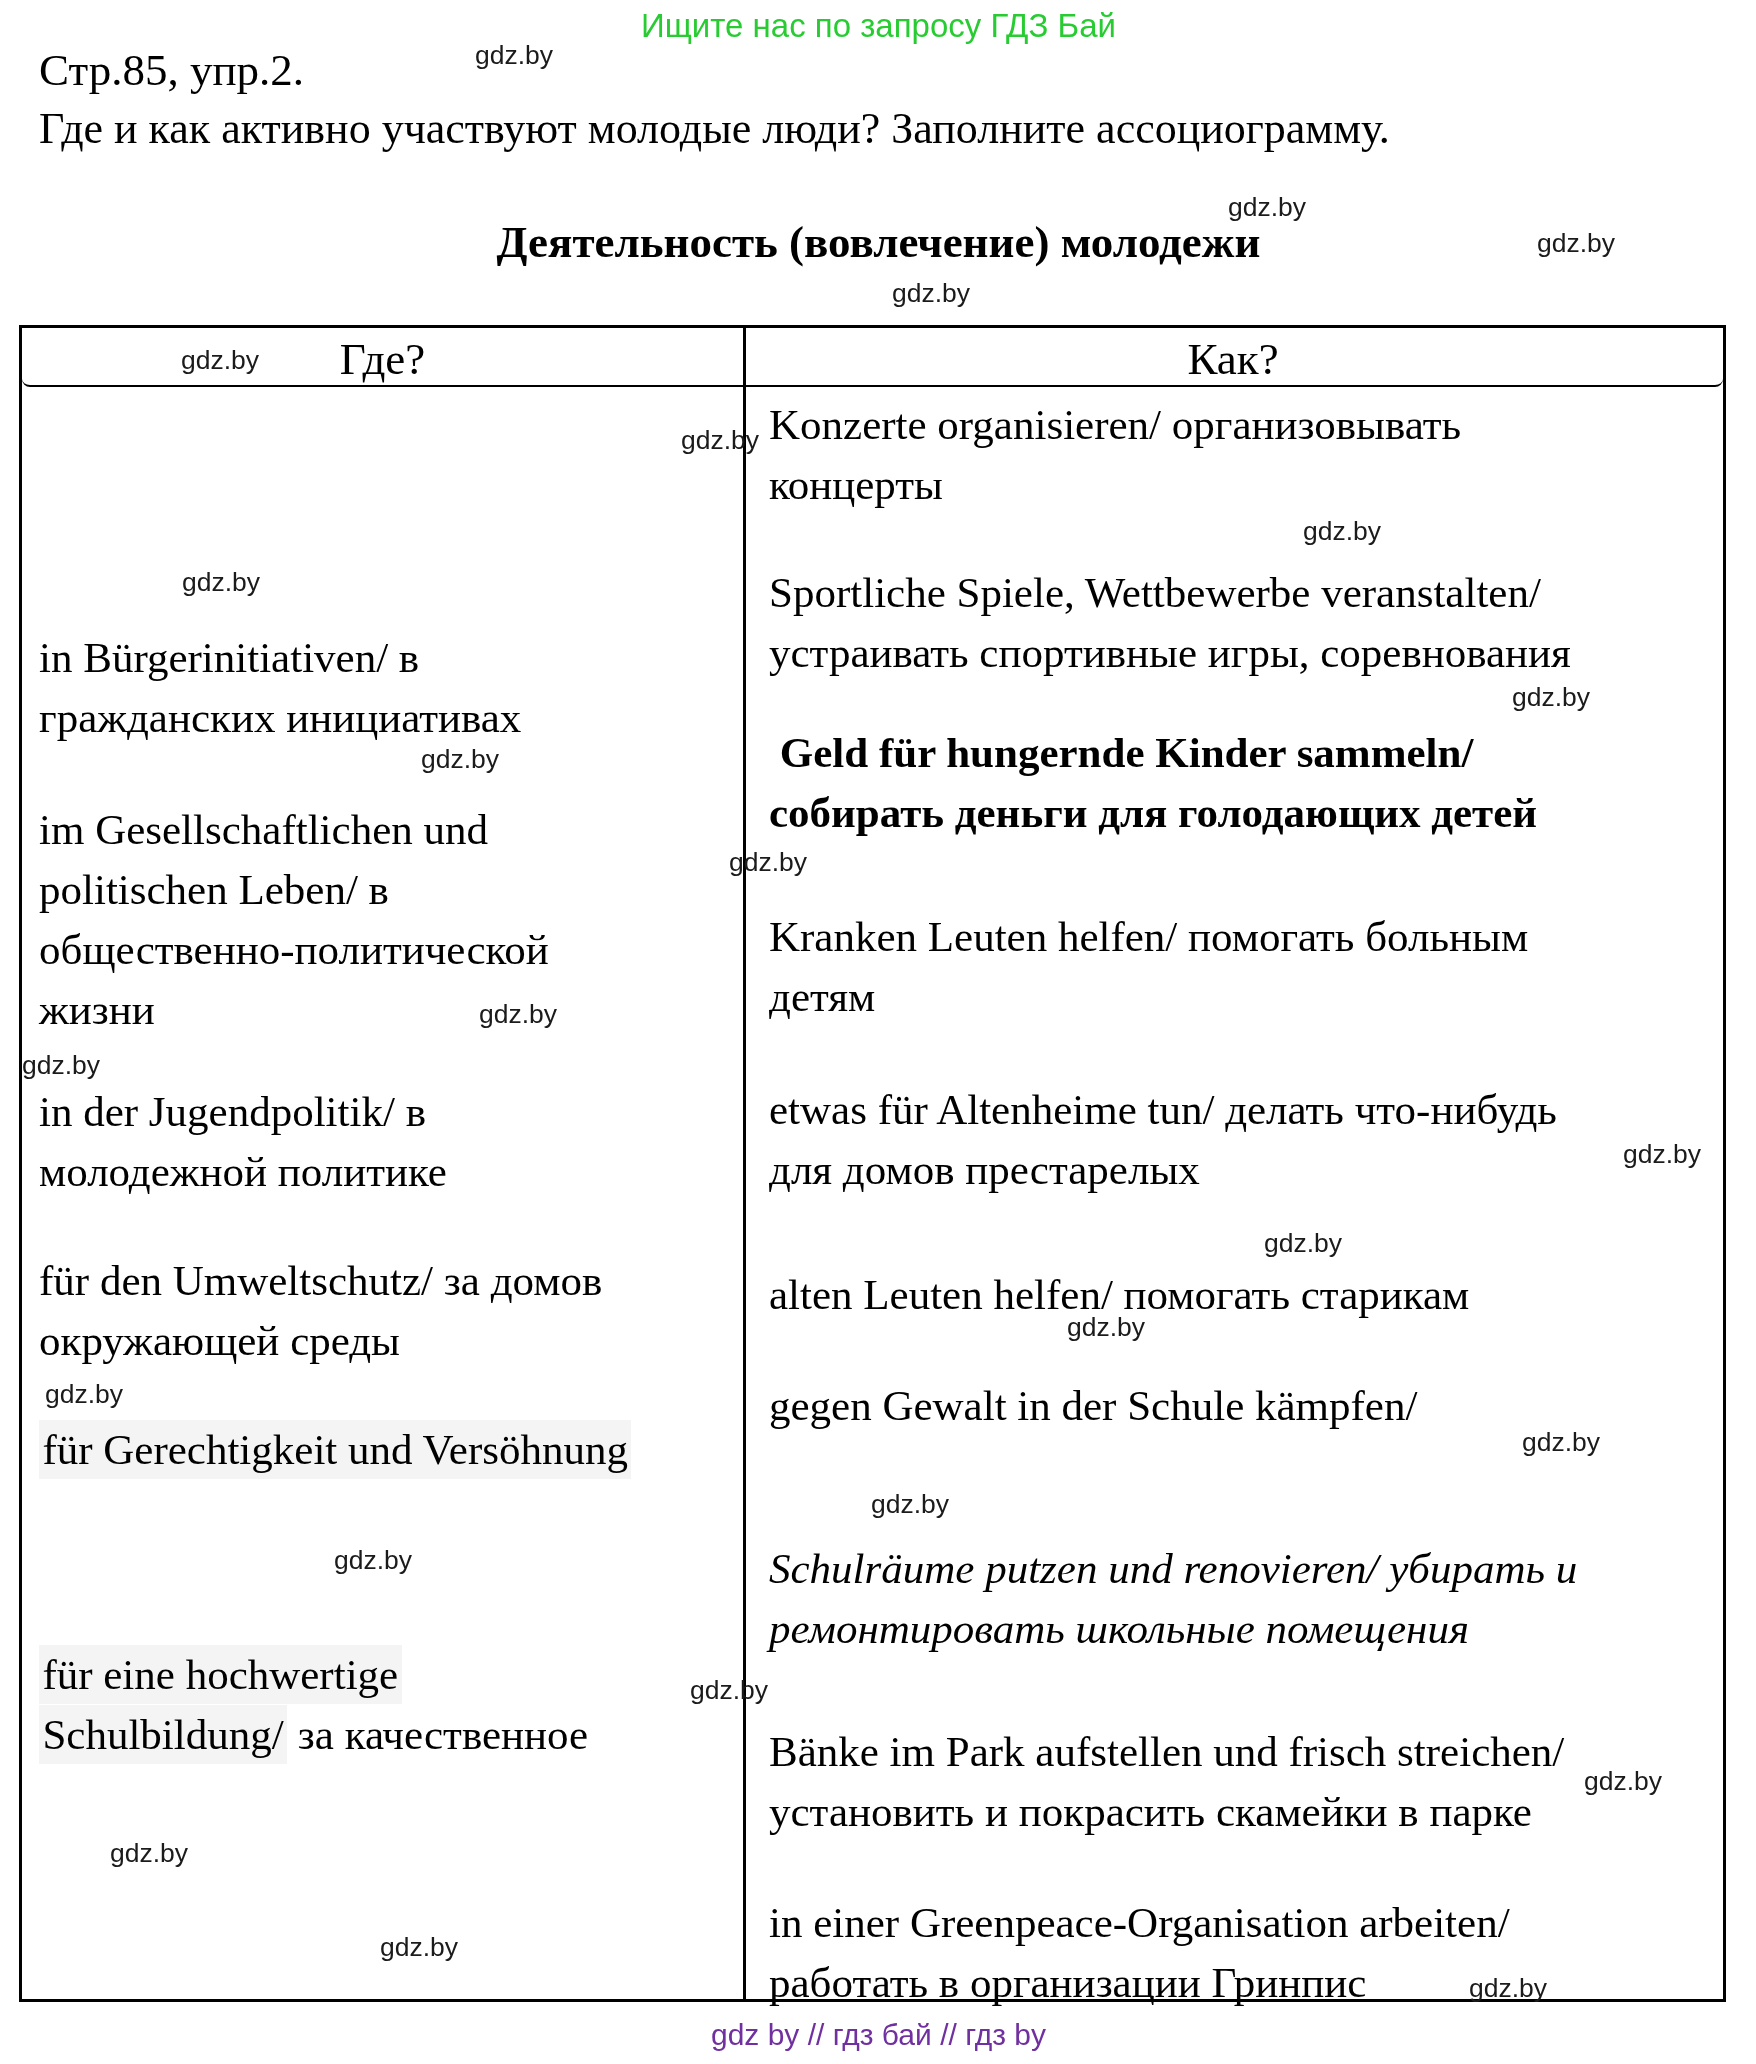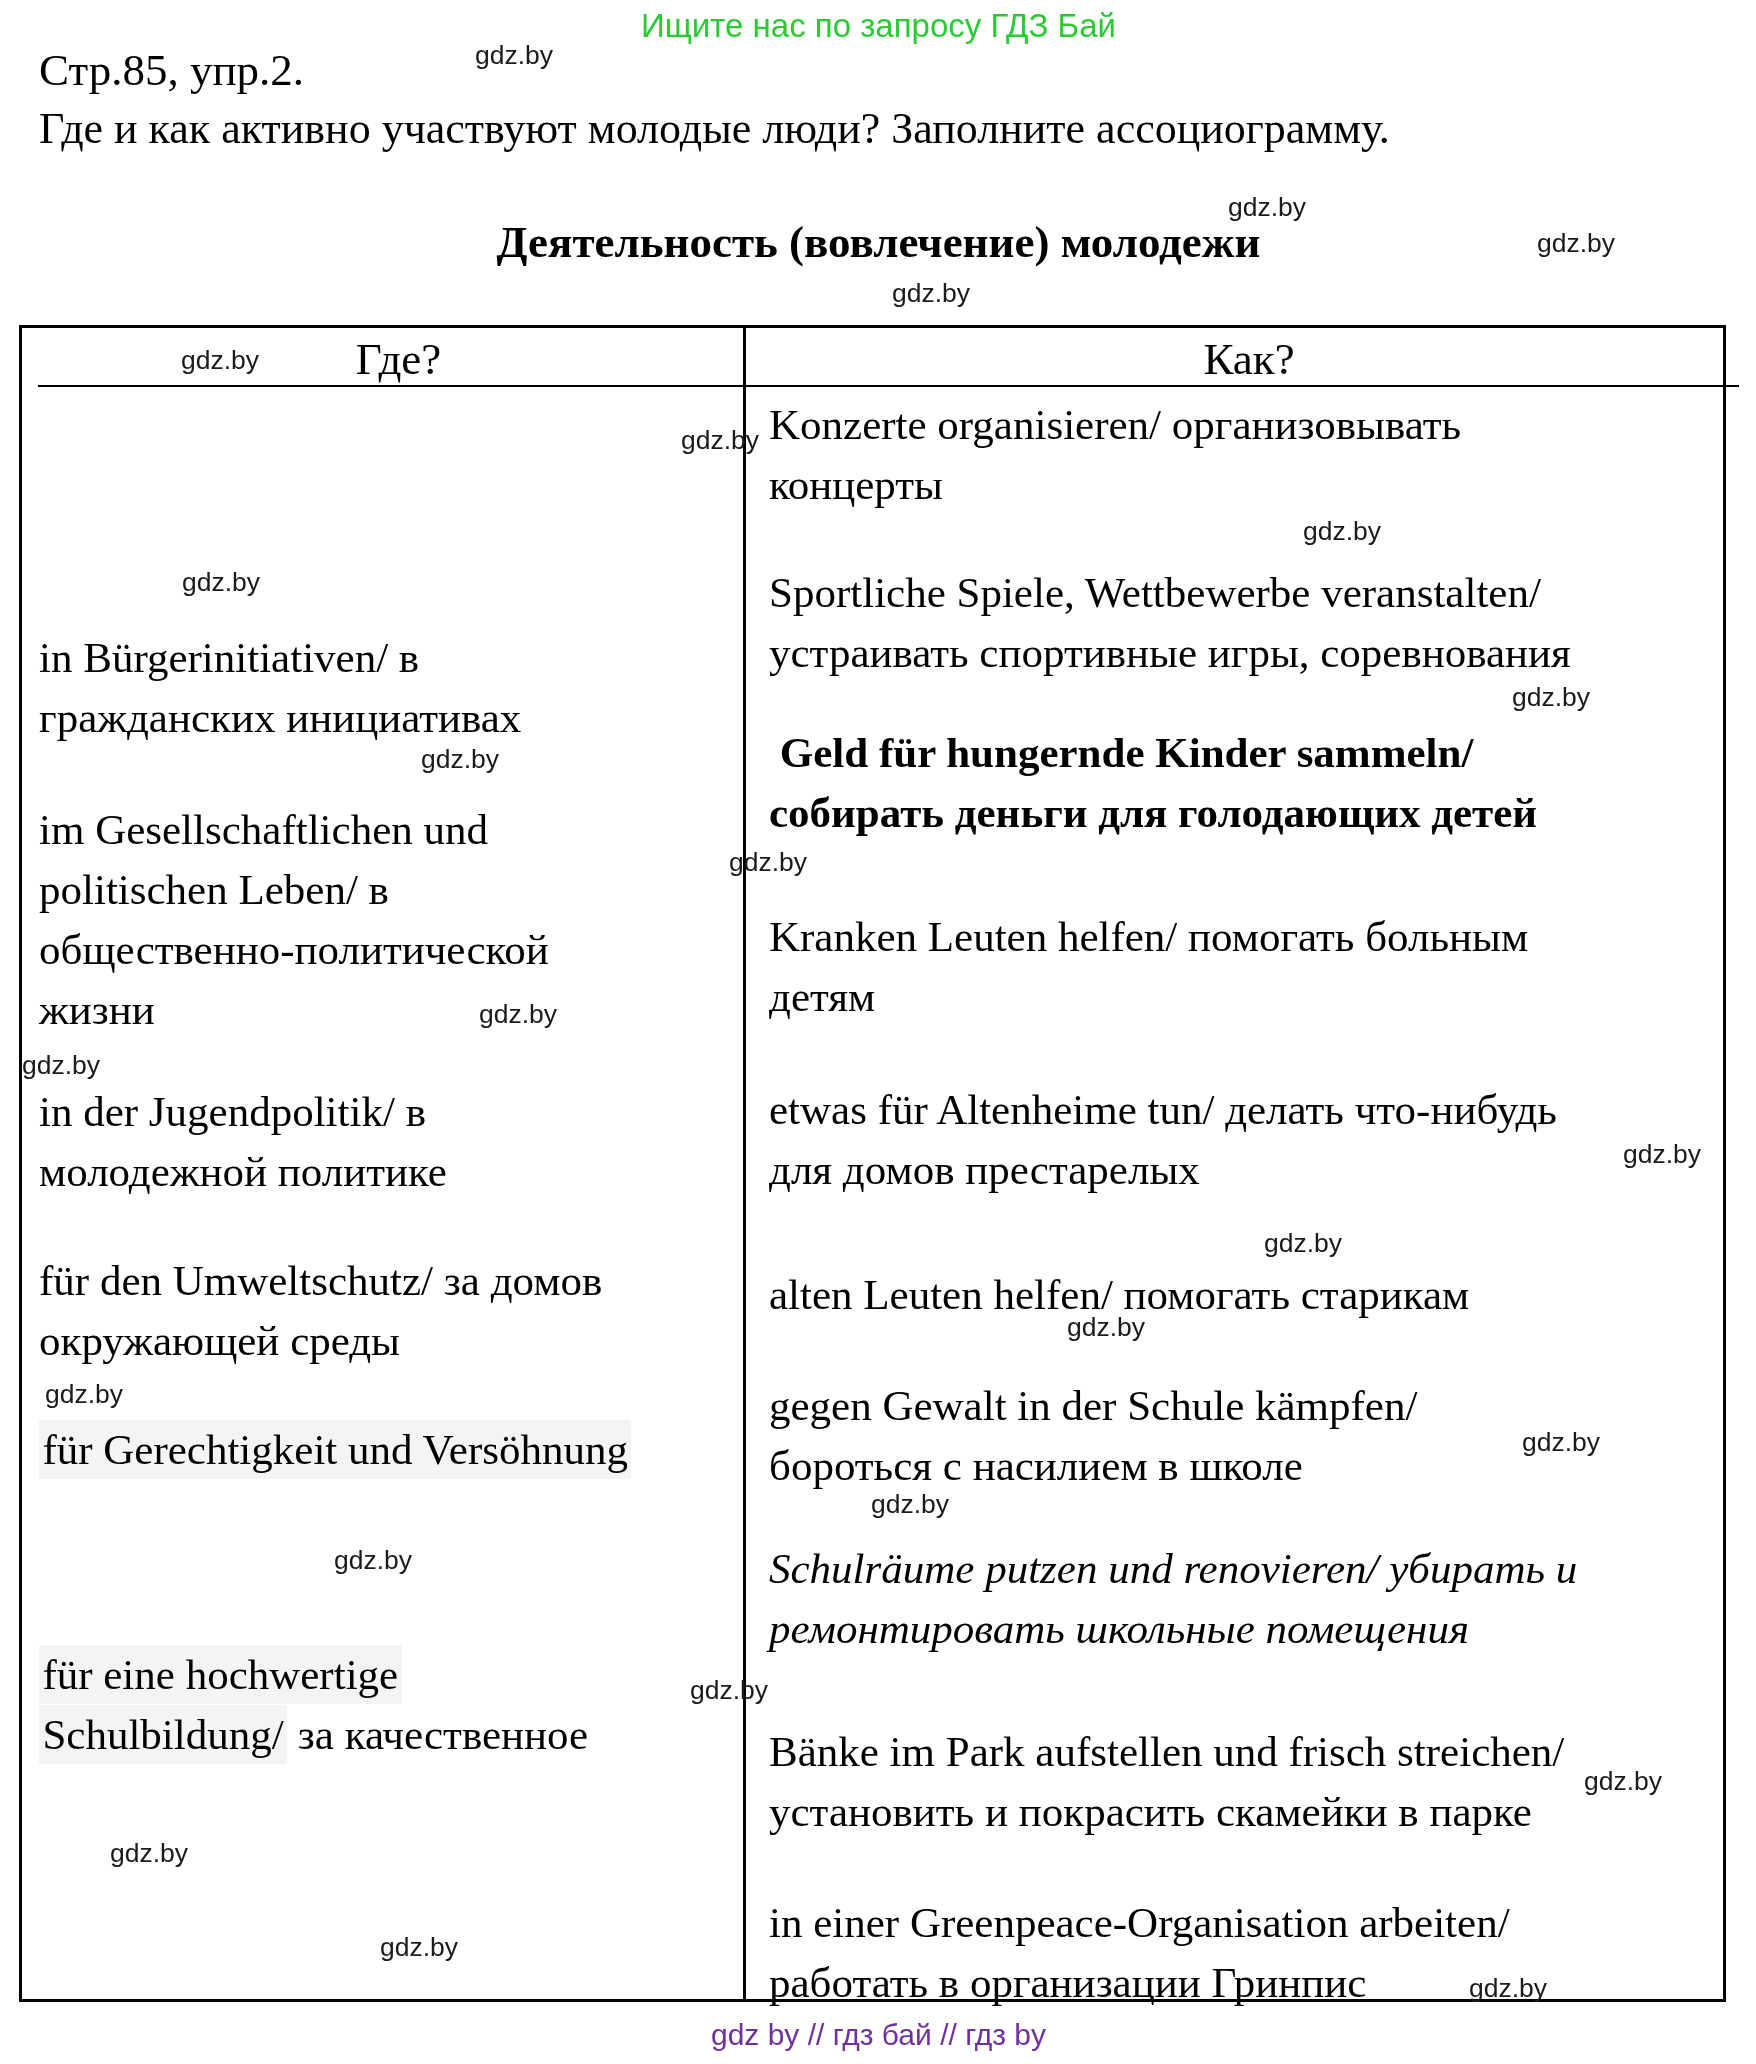--- a/index.html
+++ b/index.html
@@ -37,23 +37,24 @@
     position:absolute;left:19px;top:325px;
     width:1701px;height:1671px;
     border:3.4px solid #000;
     background:transparent;
   }
   .col-divider{
     position:absolute;left:721px;top:0;bottom:0;width:2.6px;
     background:#000;
   }
   .header-row{
-    position:absolute;left:16px;top:0;width:100%;height:57px;
+    position:absolute;left:0;top:0;width:100%;height:57px;
     border-bottom:2.6px solid #000;
     display:flex;
+    border-radius:8px;
   }
   .header-cell{
     font-size:45px;line-height:53px;
     text-align:center;padding-top:5.1px;
   }
   .header-cell.where{width:721px;}
   .header-cell.how{flex:1;}
   .row{
     position:absolute;
     font-size:43px;line-height:60px;
@@ -144,21 +145,20 @@
       </div>
       <div class="row right" style="top: 752px;">
         <div class="line"><span>etwas für Altenheime tun/ делать что-нибудь</span></div>
         <div class="line"><span>для домов престарелых</span></div>
       </div>
       <div class="row right" style="top: 937px;">
         <div class="line"><span>alten Leuten helfen/ помогать старикам</span></div>
       </div>
       <div class="row right" style="top: 1048px;">
         <div class="line"><span>gegen Gewalt in der Schule kämpfen/</span></div>
-        <div class="line"><span>бороться с насилием в школе</span></div>
       </div>
       <div class="row right" style="top: 1211px; font-style: italic;">
         <div class="line"><span>Schulräume putzen und renovieren/ убирать и</span></div>
         <div class="line"><span>ремонтировать школьные помещения</span></div>
       </div>
       <div class="row right" style="top: 1394px;">
         <div class="line"><span>Bänke im Park aufstellen und frisch streichen/</span></div>
         <div class="line"><span>установить и покрасить скамейки в парке</span></div>
       </div>
       <div class="row right" style="top: 1565px;">

